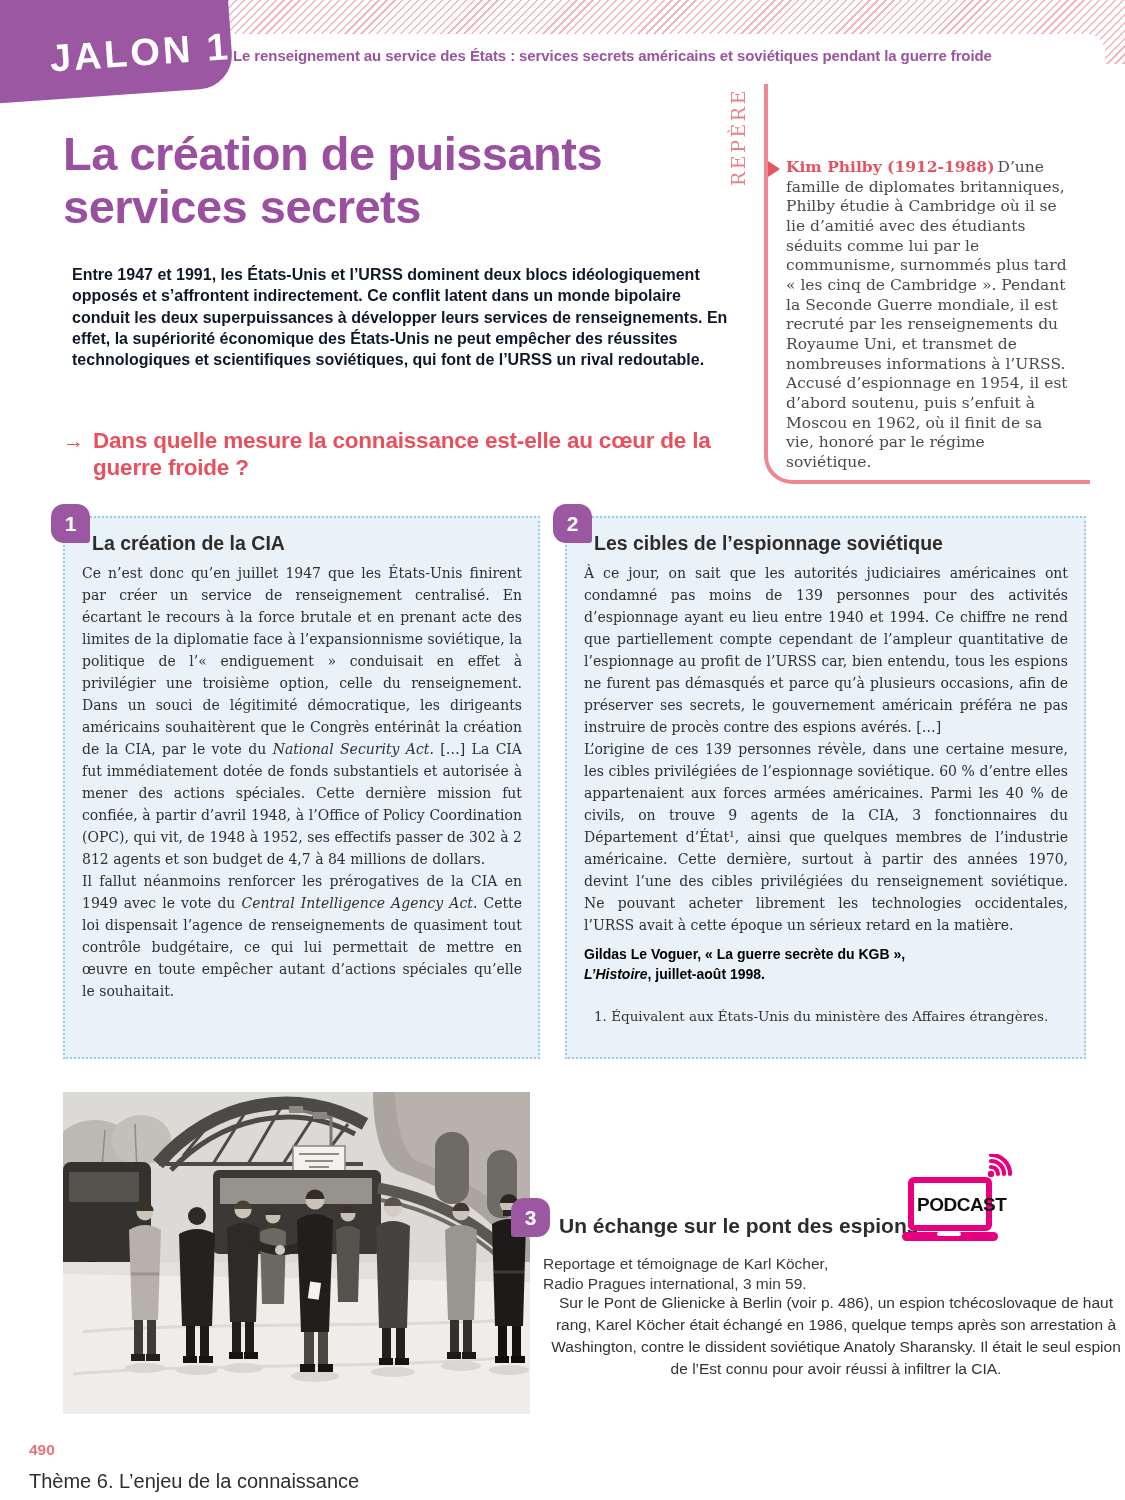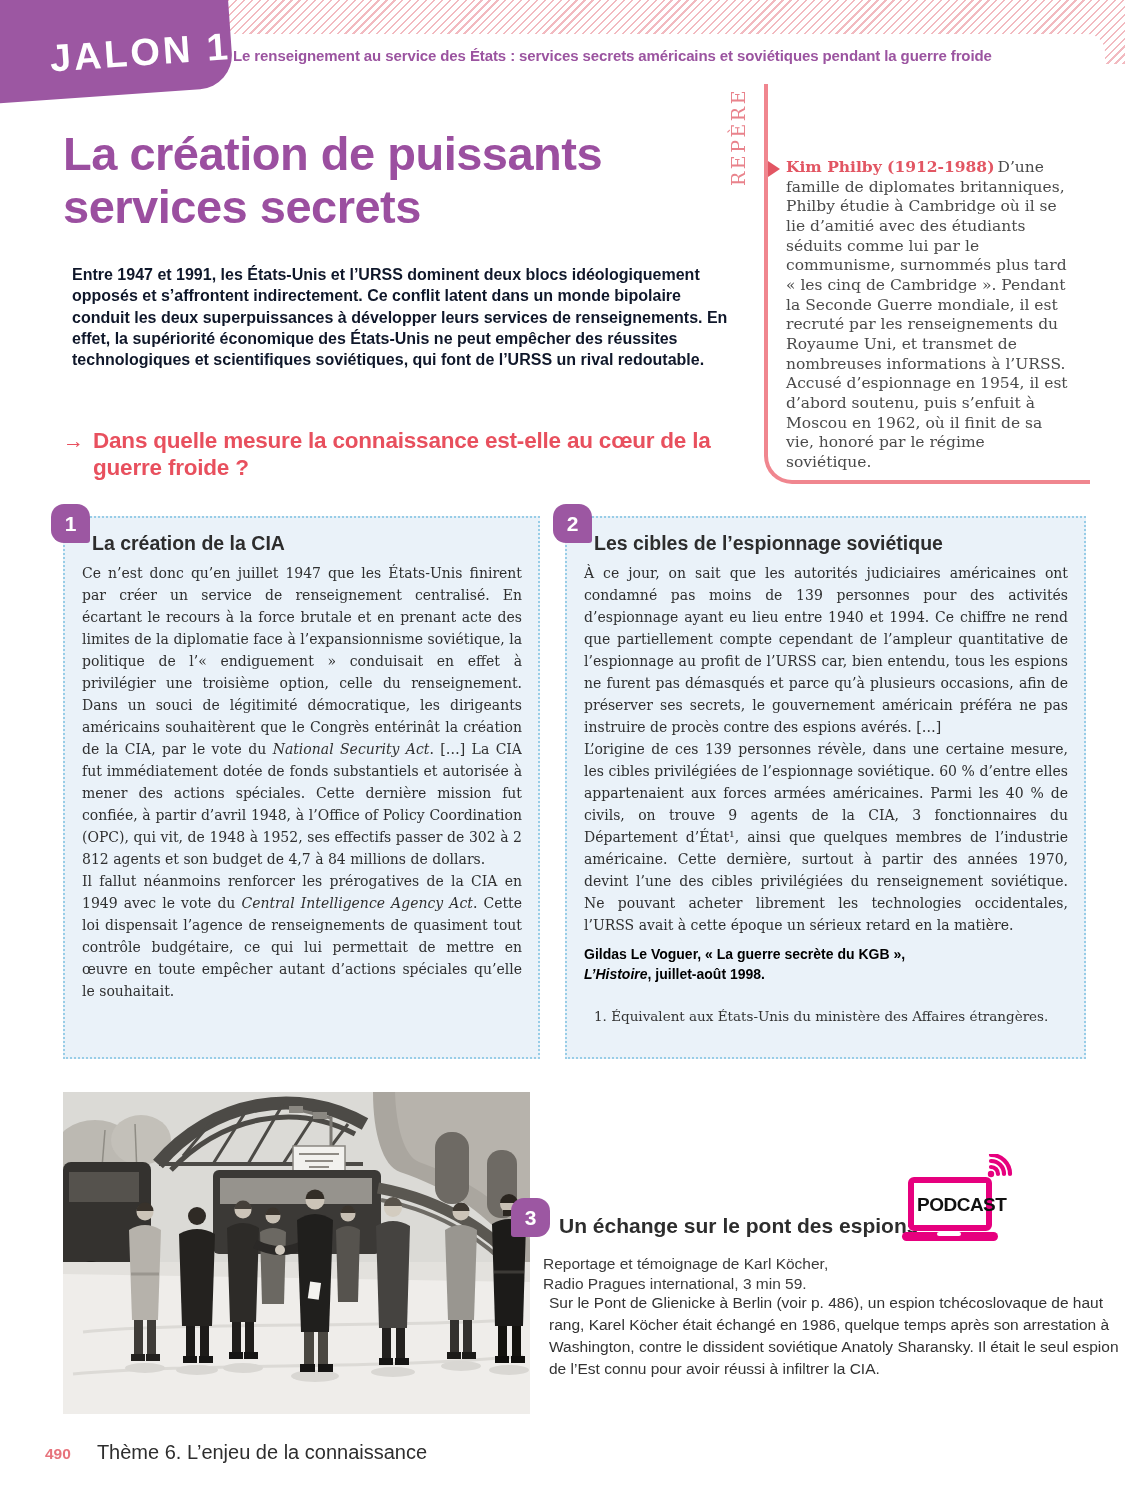--- a/index.html
+++ b/index.html
@@ -60,28 +60,28 @@
 
   
   .photo { position:absolute; left:63px; top:1092px; width:467px; height:322px; margin:0; }
   .photo svg { display:block; width:100%; height:100%; }
   .doc3-badge { left:511px; top:1198px; border-radius:13px 13px 13px 3px; }
   .doc3-title { position:absolute; left:549px; top:1204px; margin:10px; font-size:21px;
     font-weight:bold; color:#2d2d2d; }
   .doc3-credit { position:absolute; left:535px; top:1246px; margin:8px; font-size:15.5px;
     line-height:1.32; color:#3b3b3b; }
   .doc3-body { position:absolute; left:549px; top:1292px; width:574px; margin:0;
-    font-size:15.5px; line-height:1.42; color:#333; }
+    font-size:15.5px; line-height:1.42; color:#333;text-align:center; }
 
   .podcast { position:absolute; left:901px; top:1154px; width:114px; height:94px; cursor:pointer; }
   .podcast svg { display:block; width:114px; height:94px; }
   .podcast-label { position:absolute; left:16px; top:40px; width:72px; text-align:center;
     font-size:19px; font-weight:bold; color:#111; letter-spacing:-0.5px; }
 
-  .page-footer { position:absolute; left:45px; top:1441px; display:flex; gap:26px; align-items:baseline; }
+  .page-footer { position:absolute; left:29px; top:1441px; display:flex; gap:11px; align-items:baseline;flex-direction:column; }
   .page-num { font-size:15.5px; font-weight:bold; color:#e7737c; }
   .footer-theme { font-size:20px; color:#2e2e2e; }
 </style>
 </head>
 <body>
 
 <div class="page">
 
   <div class="hatch"></div>
   <div class="header-strip">

